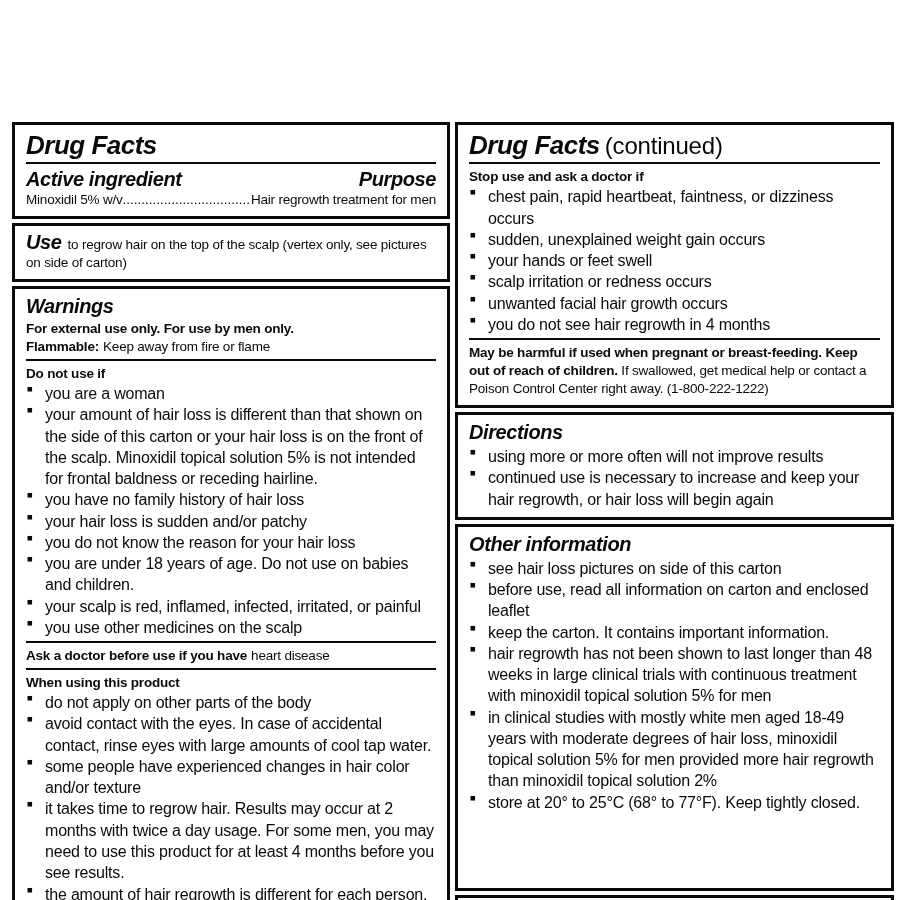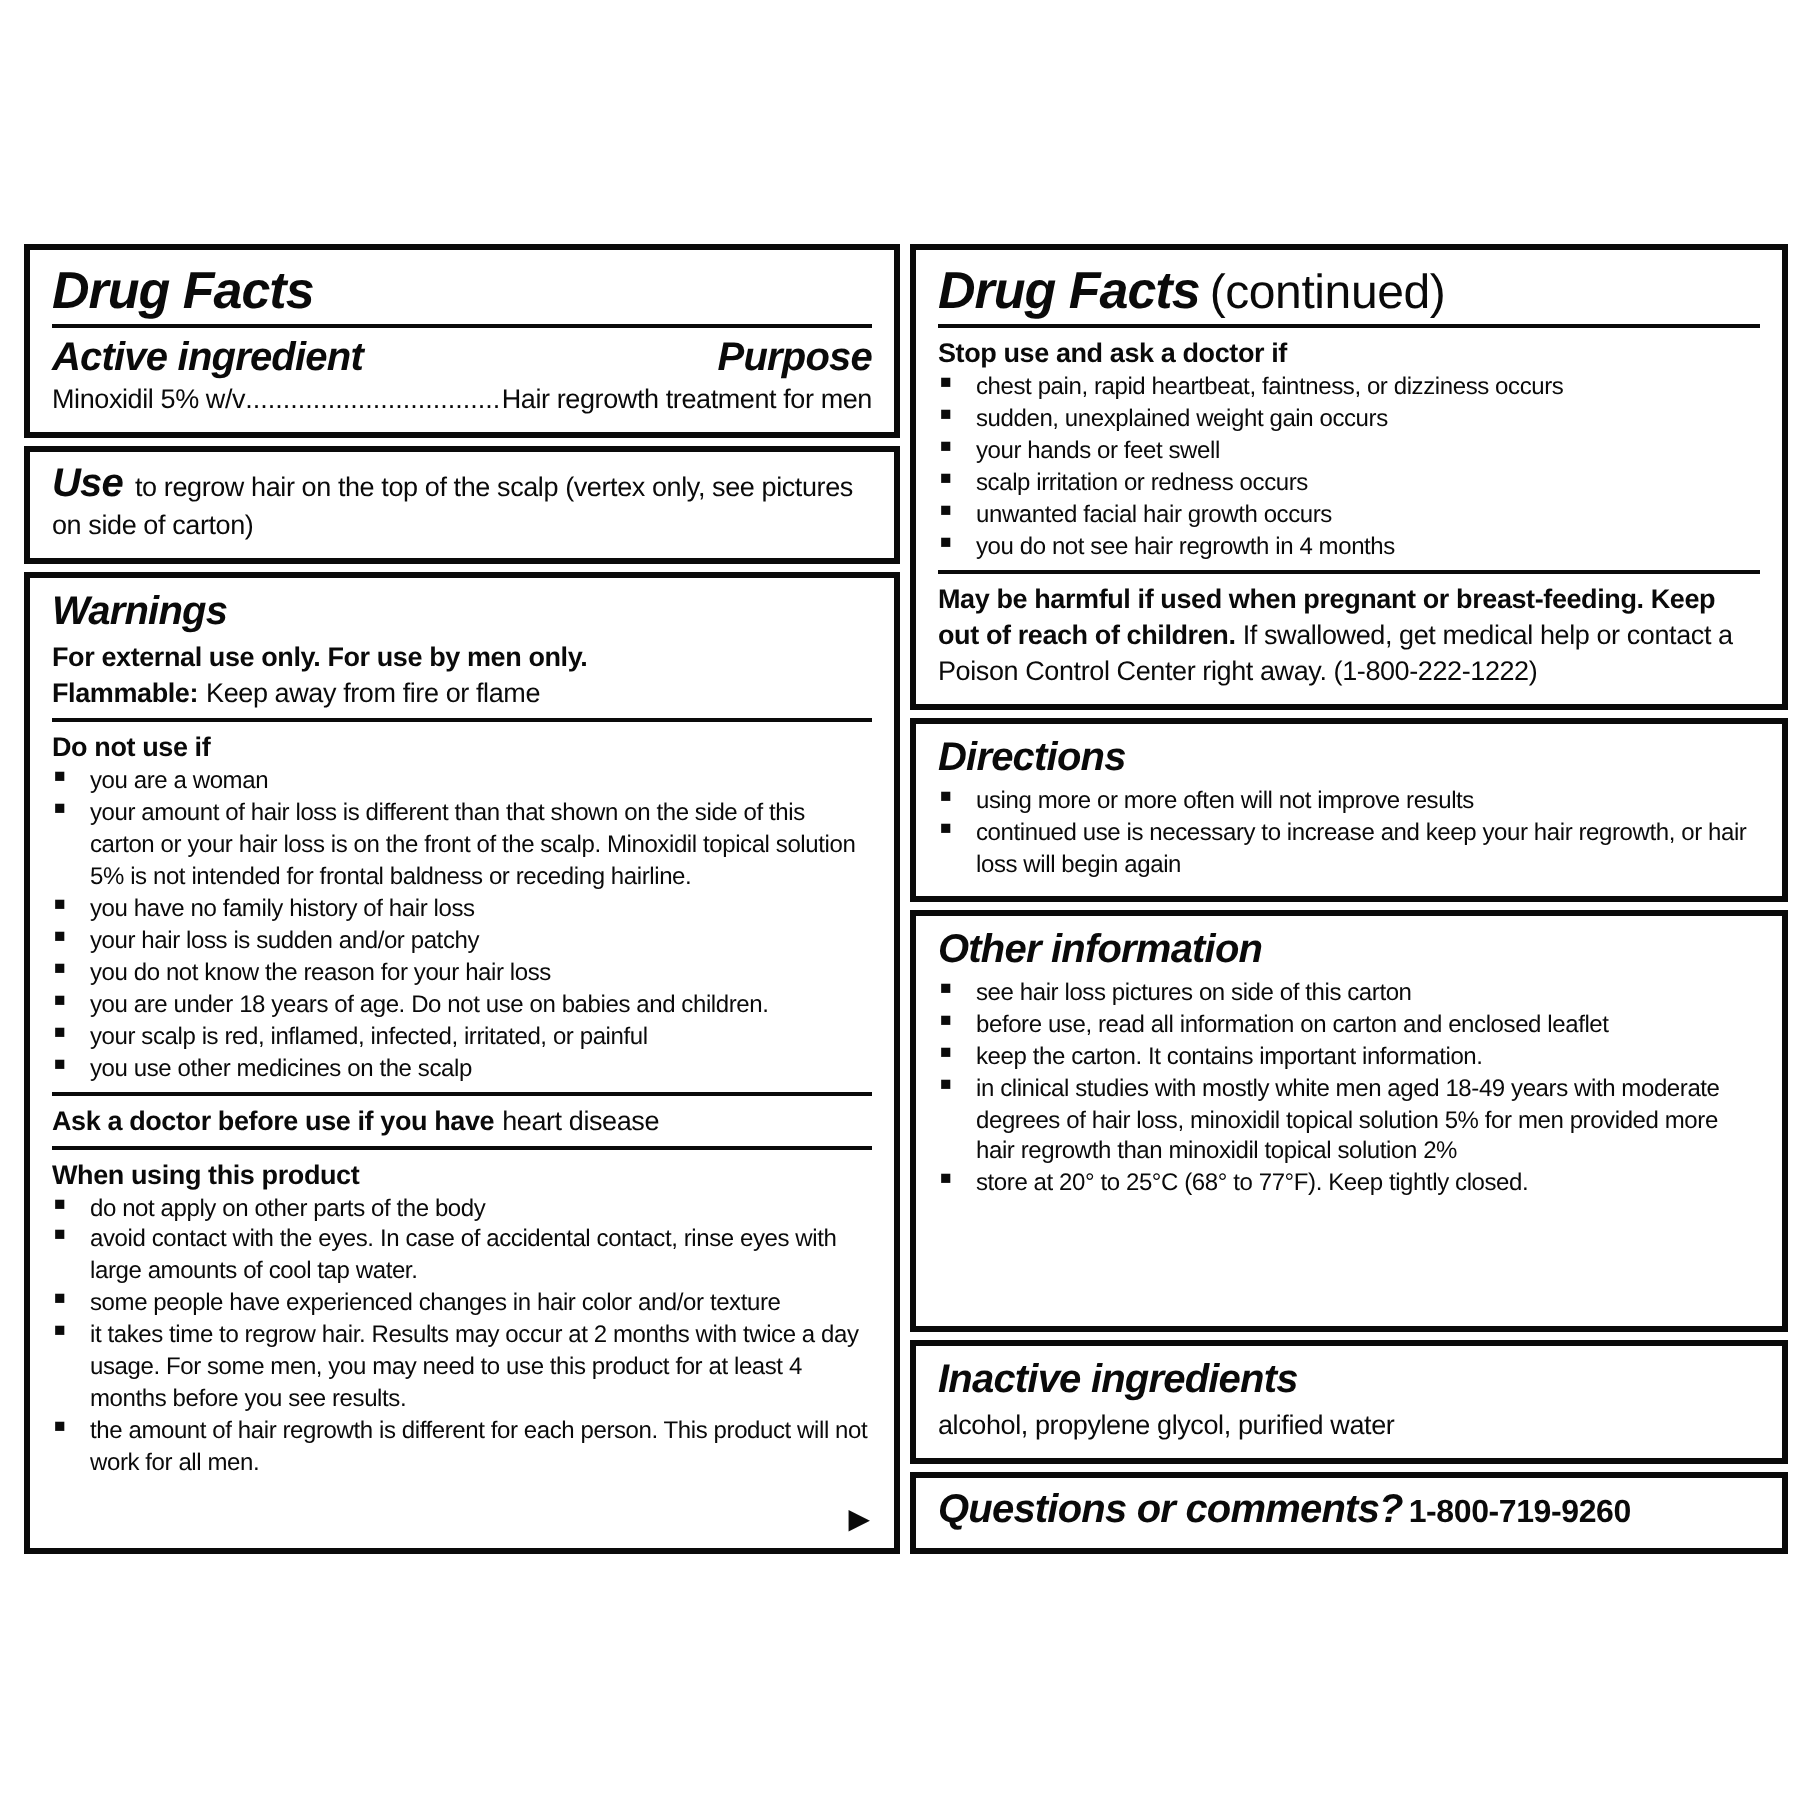--- a/index.html
+++ b/index.html
@@ -36,21 +36,21 @@
   .section-title.block{display:block;margin:1px 0 2px 0;}
   .body-text{
     font-size:13.5px;line-height:1.33;letter-spacing:-0.2px;
   }
   p{margin:0;}
   .b{font-weight:bold;}
   .sp{margin-right:4px;}
   ul.bullets{list-style:none;margin:0;padding:0;}
   ul.bullets li{
     position:relative;padding-left:19px;
-    font-size:12px;line-height:1.33;letter-spacing:-0.2px;
+    font-size:16px;line-height:1.33;letter-spacing:-0.2px;
   }
   ul.bullets li::before{
     content:"■";position:absolute;left:1px;top:0;
     font-size:9.5px;line-height:inherit;
   }
   .ai-row{
     display:flex;justify-content:space-between;align-items:flex-start;margin-top:1px;
   }
   .leader-row{
     display:flex;align-items:baseline;white-space:nowrap;margin-top:0;
@@ -161,29 +161,26 @@
           <li>continued use is necessary to increase and keep your hair regrowth, or hair loss will begin again</li>
         </ul>
     </div>
 
     <div class="box grow">
       <div class="section-title block">Other information</div>
       <ul class="bullets">
           <li>see hair loss pictures on side of this carton</li>
           <li>before use, read all information on carton and enclosed leaflet</li>
           <li>keep the carton. It contains important information.</li>
+          <li>hair regrowth has not been shown to last longer than 48 weeks in large clinical trials with continuous treatment with minoxidil topical solution 5% for men</li>
           <li>in clinical studies with mostly white men aged 18-49 years with moderate degrees of hair loss, minoxidil topical solution 5% for men provided more hair regrowth than minoxidil topical solution 2%</li>
           <li>store at 20° to 25°C (68° to 77°F). Keep tightly closed.</li>
         </ul>
     </div>
 
-    <div class="box">
-      <div class="section-title block">Inactive ingredients</div>
-      <p class="body-text">alcohol, propylene glycol, purified water</p>
-    </div>
 
     <div class="box">
       <p style="display:flex;align-items:baseline;">
         <span class="section-title">Questions or comments?</span>
           <span class="phone">1-800-719-9260</span>
       </p>
     </div>
 
   </div>
 </div>

